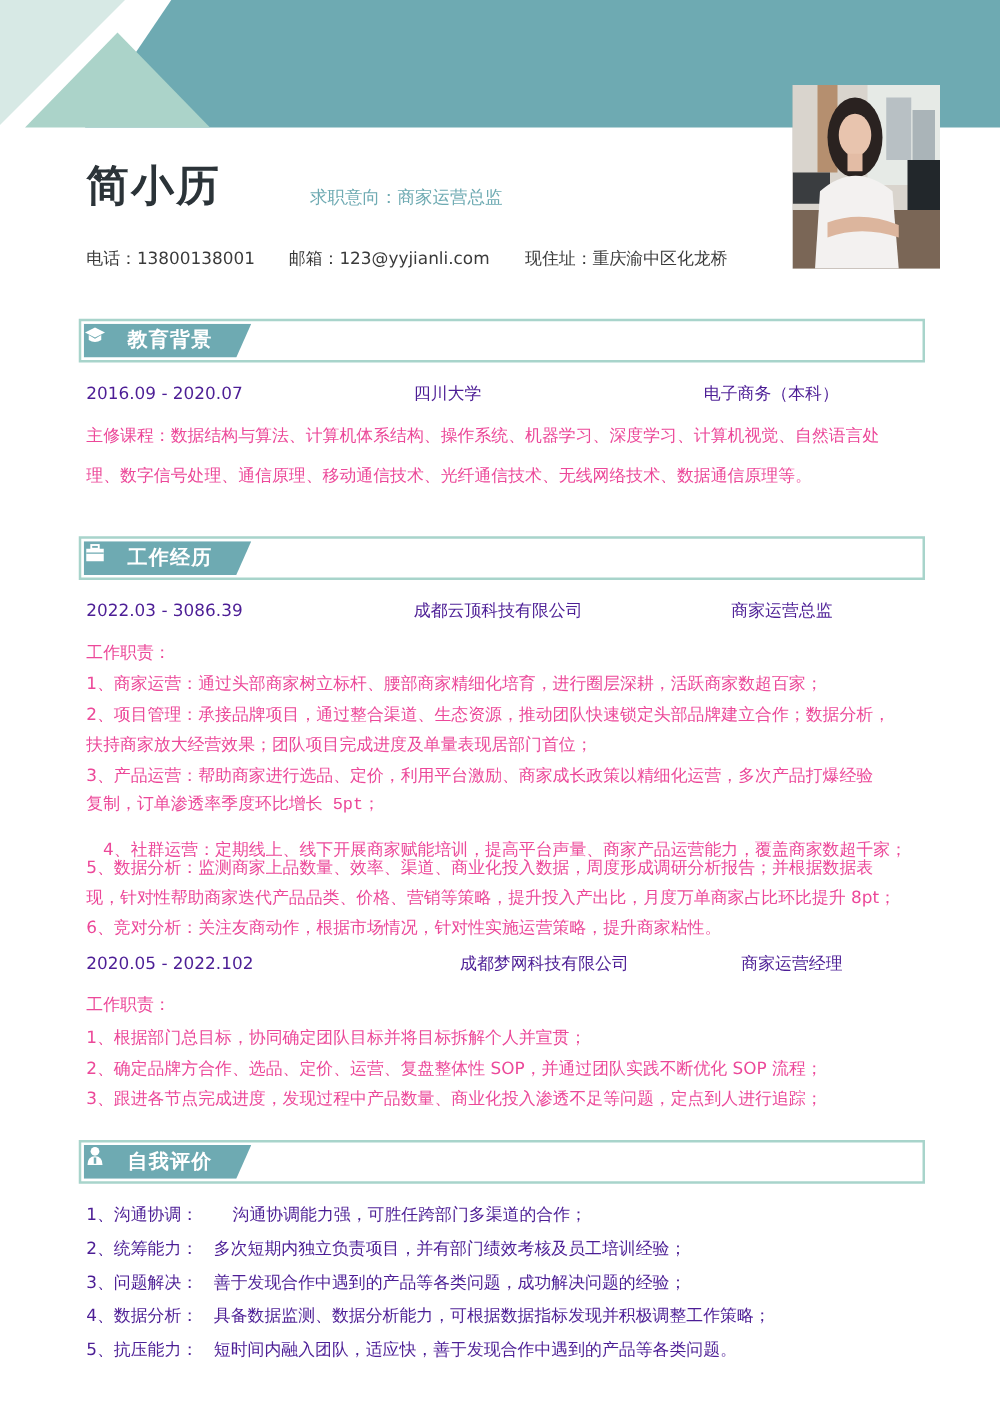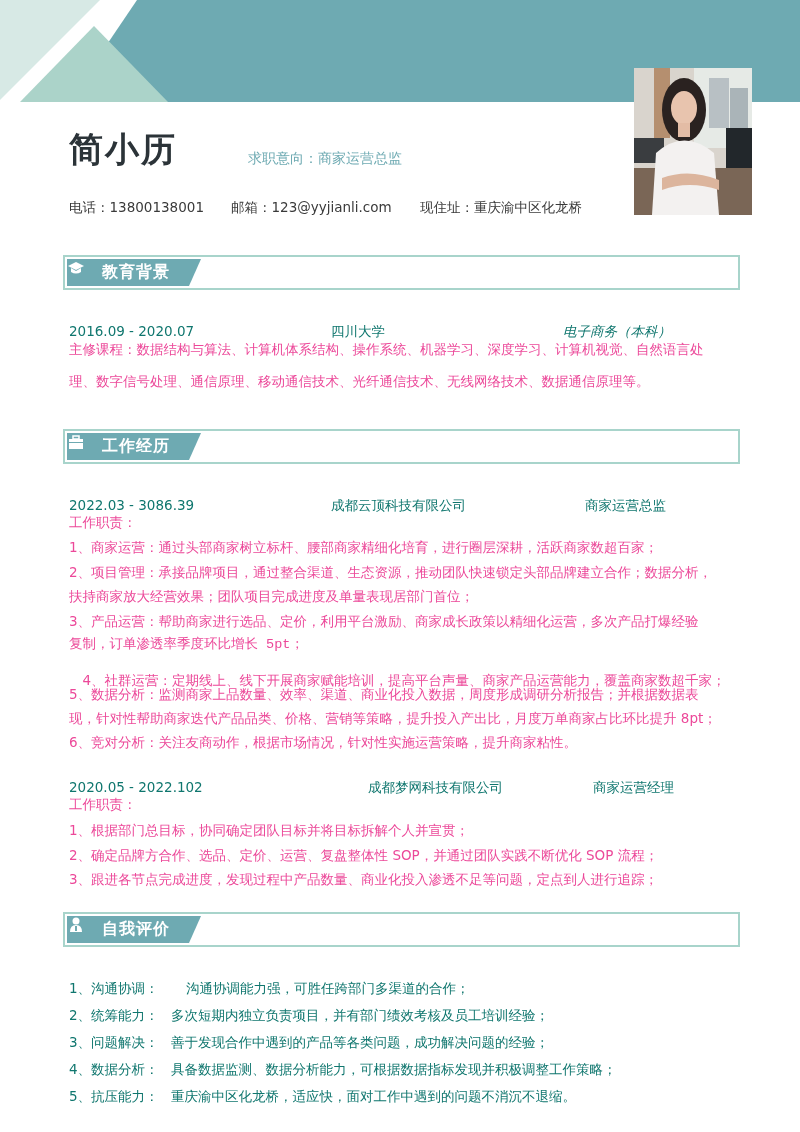--- a/index.html
+++ b/index.html
@@ -17,21 +17,21 @@
   .objective span { color: #6eaab2; }
 
   .contact { position: absolute; top: 197px; font-size: 13.5px; color: #3a3a3a; line-height: 20px; white-space: nowrap; }
 
   .section-box { position: absolute; left: 63px; width: 677px; height: 35px; border: 2px solid #a8d4cb; background: #fff; }
   .section-tab { position: absolute; left: 2px; top: 2px; width: 134px; height: 35px; }
   .section-tab svg { position: absolute; left: 0; top: 0; }
   .section-icon { position: absolute; left: 8px; top: 5px; width: 18px; height: 18px; }
   .section-title { position: absolute; left: 35px; top: 2px; font-size: 16px; font-weight: bold; color: #ffffff; line-height: 22px; letter-spacing: 1px; }
 
-  .row { position: absolute; font-size: 13.5px; color: #0f766e; line-height: 20px; white-space: nowrap; margin-top: 16px; }
+  .row { position: absolute; font-size: 13.5px; color: #4c1d95; line-height: 20px; white-space: nowrap; }
   .text { position: absolute; left: 69px; width: 670px; font-size: 13.5px; color: #ec4899; line-height: 20px; white-space: nowrap; }
 </style>
 </head>
 <body>
 
 <div class="banner">
   <svg width="800" height="103" viewBox="0 0 800 103">
     <polygon points="0,0 100,0 0,100" fill="#d7e9e5"></polygon>
     <polygon points="137,0 800,0 800,102 68,102" fill="#6eaab2"></polygon>
     <polygon points="94,26 168,102 20,102" fill="#abd3c9"></polygon>
@@ -73,21 +73,21 @@
     <svg class="section-icon" viewBox="0 0 18 18">
       <polygon points="9,3 17,7 9,11 1,7" fill="#fff"></polygon>
       <path d="M4,9 L4,13 Q9,16 14,13 L14,9 L9,12 Z" fill="#fff"></path>
     </svg>
     <div class="section-title">教育背景</div>
   </div>
 </div>
 
 <div class="row" style="left:69px; top:305px;">2016.09 - 2020.07</div>
 <div class="row" style="left:331px; top:305px;">四川大学</div>
-<div class="row" style="left:563px; top:305px;font-style:italic;">电子商务（本科）</div>
+<div class="row" style="left:563px; top:305px;">电子商务（本科）</div>
 <div class="text" style="top:339px;">主修课程：数据结构与算法、计算机体系结构、操作系统、机器学习、深度学习、计算机视觉、自然语言处</div>
 <div class="text" style="top:371px;">理、数字信号处理、通信原理、移动通信技术、光纤通信技术、无线网络技术、数据通信原理等。</div>
 
 <div class="section-box" style="top:429px;">
   <div class="section-tab">
     <svg width="134" height="27" viewBox="0 0 134 27">
         <polygon points="0,0 134,0 122,27 0,27" fill="#6eaab2"></polygon>
       </svg>
     <svg class="section-icon" viewBox="0 0 18 18">
       <rect x="6" y="3" width="6" height="3" fill="none" stroke="#fff" stroke-width="1.5"></rect>
@@ -136,13 +136,13 @@
 
 <div class="row" style="left:69px; top:962px;">1、沟通协调：</div>
 <div class="row" style="left:186px; top:962px;">沟通协调能力强，可胜任跨部门多渠道的合作；</div>
 <div class="row" style="left:69px; top:989px;">2、统筹能力：</div>
 <div class="row" style="left:171px; top:989px;">多次短期内独立负责项目，并有部门绩效考核及员工培训经验；</div>
 <div class="row" style="left:69px; top:1016px;">3、问题解决：</div>
 <div class="row" style="left:171px; top:1016px;">善于发现合作中遇到的产品等各类问题，成功解决问题的经验；</div>
 <div class="row" style="left:69px; top:1043px;">4、数据分析：</div>
 <div class="row" style="left:171px; top:1043px;">具备数据监测、数据分析能力，可根据数据指标发现并积极调整工作策略；</div>
 <div class="row" style="left:69px; top:1070px;">5、抗压能力：</div>
-<div class="row" style="left:171px; top:1070px;">重庆渝中区化龙桥，适应快，面对工作中遇到的问题不消沉不退缩。</div>
+<div class="row" style="left:171px; top:1070px;">短时间内融入团队，适应快，善于发现合作中遇到的产品等各类问题。</div>
 
 </body></html>

